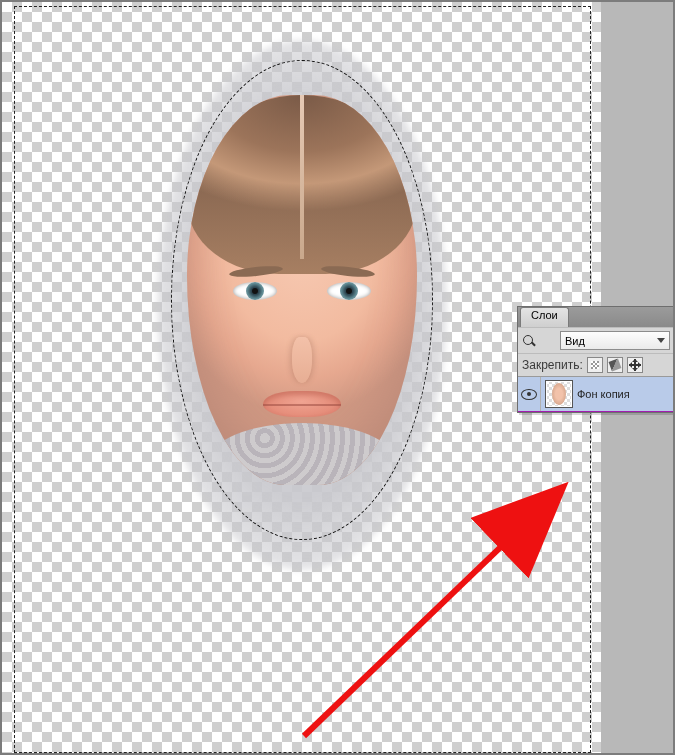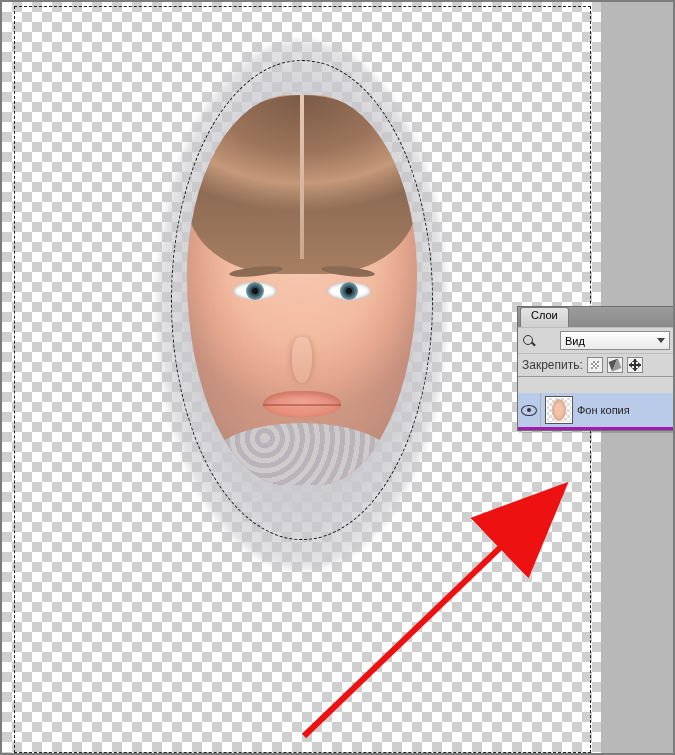--- a/index.html
+++ b/index.html
@@ -72,21 +72,21 @@
   .move-ic{position:relative;width:12px;height:12px;}
   .move-ic::before,.move-ic::after{content:"";position:absolute;left:50%;top:50%;background:#333;}
   .move-ic::before{width:12px;height:1.5px;margin:-0.75px 0 0 -6px;}
   .move-ic::after{width:1.5px;height:12px;margin:-6px 0 0 -0.75px;}
   .move-ic b{position:absolute;width:0;height:0;border:3px solid transparent;}
   .move-ic b.t{left:3px;top:-3px;border-bottom-color:#333;}
   .move-ic b.b{left:3px;bottom:-3px;border-top-color:#333;}
   .move-ic b.l{left:-3px;top:3px;border-right-color:#333;}
   .move-ic b.r{right:-3px;top:3px;border-left-color:#333;}
   .layer-list{border-top:1px solid #9a9a9a;}
-  .layer-item{display:flex;align-items:center;height:34px;border-bottom:3px solid #a21caf;margin-top:16px;}
+  .layer-item{display:flex;align-items:center;height:34px;border-bottom:1px solid #a21caf;}
   .layer-item.sel{background:#b9cbe9;}
   .vis{width:22px;height:100%;display:flex;align-items:center;justify-content:center;border-right:1px solid #b0b0b0;}
   .eye-ic{width:14px;height:9px;border:1.4px solid #333;border-radius:80% 80% 80% 80%;position:relative;}
   .eye-ic::after{content:"";position:absolute;left:50%;top:50%;width:4px;height:4px;margin:-2px 0 0 -2px;border-radius:50%;background:#333;}
   .empty-box{width:12px;height:12px;border:1px solid #999;background:#e9e9e9;}
   .thumb{width:26px;height:26px;margin:0 4px;border:1px solid #555;box-shadow:inset 0 0 0 1px #fff;}
   .thumb.cut{background:
     linear-gradient(45deg,#ddd 25%,transparent 25%,transparent 75%,#ddd 75%),
     linear-gradient(45deg,#ddd 25%,#fff 25%,#fff 75%,#ddd 75%);
     background-size:6px 6px;background-position:0 0,3px 3px;position:relative;}

